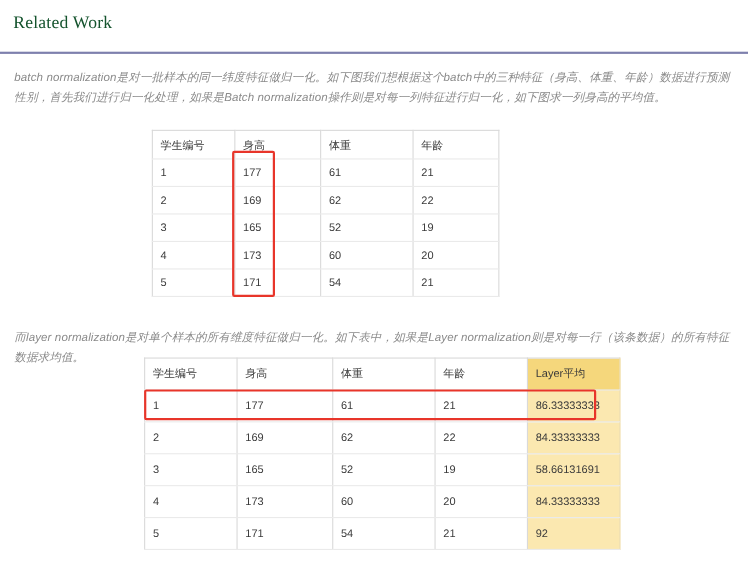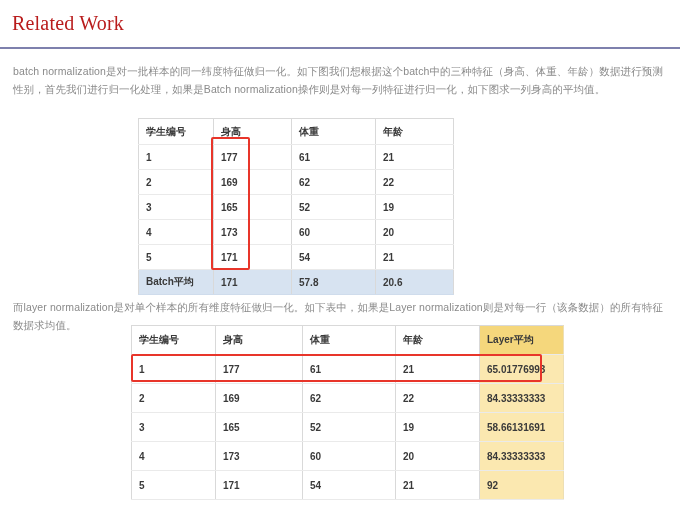--- a/index.html
+++ b/index.html
@@ -11,22 +11,22 @@
     height: 511px;
     background: #ffffff;
     font-family: "Liberation Sans", "DejaVu Sans", sans-serif;
     overflow: hidden;
     position: relative;
   }
 
   
   .page-title {
     font-family: "Liberation Serif", "DejaVu Serif", serif;
-    font-size: 20px;
-    color: #b91c1c;
+    font-size: 16px;
+    color: #14532d;
     letter-spacing: 0.2px;
     position: absolute;
     left: 12px;
     top: 12px;
     line-height: 1.1;
   }
   .title-rule {
     position: absolute;
     left: 0px;
     top: 47px;
@@ -36,20 +36,21 @@
   }
 
   
   .para {
     position: absolute;
     color: #8a8a8a;
     font-size: 10.5px;
     line-height: 18px;
     letter-spacing: 0.1px;
     text-align: justify;
+    font-style: italic;
   }
   .para-1 {
     left: 13px;
     top: 62px;
     width: 650px;
   }
   .para-2 {
     left: 13px;
     top: 298px;
     width: 650px;
@@ -62,21 +63,21 @@
     font-size: 10px;
     color: #3a3a3a;
     background: #ffffff;
   }
   .tbl td, .tbl th {
     border-left: 1px solid #d9d9d9;
     border-right: 1px solid #d9d9d9;
     border-top: 1px solid #eaeaea;
     border-bottom: 1px solid #eaeaea;
     text-align: left;
-    font-weight: bold;
+    font-weight: normal;
     padding: 0 0 0 7px;
     white-space: nowrap;
   }
   .tbl tr:first-child td {
     border-top: 1px solid #d9d9d9;
   }
 
   
   #table-one {
     left: 138px;
@@ -169,47 +170,41 @@
       <td class="c1">173</td>
       <td class="c2">60</td>
       <td class="c3">20</td>
     </tr>
     <tr>
       <td class="c0">5</td>
       <td class="c1">171</td>
       <td class="c2">54</td>
       <td class="c3">21</td>
     </tr>
-    <tr class="avg">
-      <td class="c0">Batch平均</td>
-      <td class="c1">171</td>
-      <td class="c2">57.8</td>
-      <td class="c3">20.6</td>
-    </tr>
   </tbody>
 </table>
 <div class="redbox" id="redbox-one"></div>
 
 <div class="para para-2">而layer normalization是对单个样本的所有维度特征做归一化。如下表中，如果是Layer normalization则是对每一行（该条数据）的所有特征数据求均值。</div>
 
 <table class="tbl" id="table-two">
   <tbody>
     <tr class="hdr">
       <td class="c0">学生编号</td>
       <td class="c1">身高</td>
       <td class="c2">体重</td>
       <td class="c3">年龄</td>
       <td class="c4 hi">Layer平均</td>
     </tr>
     <tr>
       <td class="c0">1</td>
       <td class="c1">177</td>
       <td class="c2">61</td>
       <td class="c3">21</td>
-      <td class="c4 hi">65.01776993</td>
+      <td class="c4 hi">86.33333333</td>
     </tr>
     <tr>
       <td class="c0">2</td>
       <td class="c1">169</td>
       <td class="c2">62</td>
       <td class="c3">22</td>
       <td class="c4 hi">84.33333333</td>
     </tr>
     <tr>
       <td class="c0">3</td>

